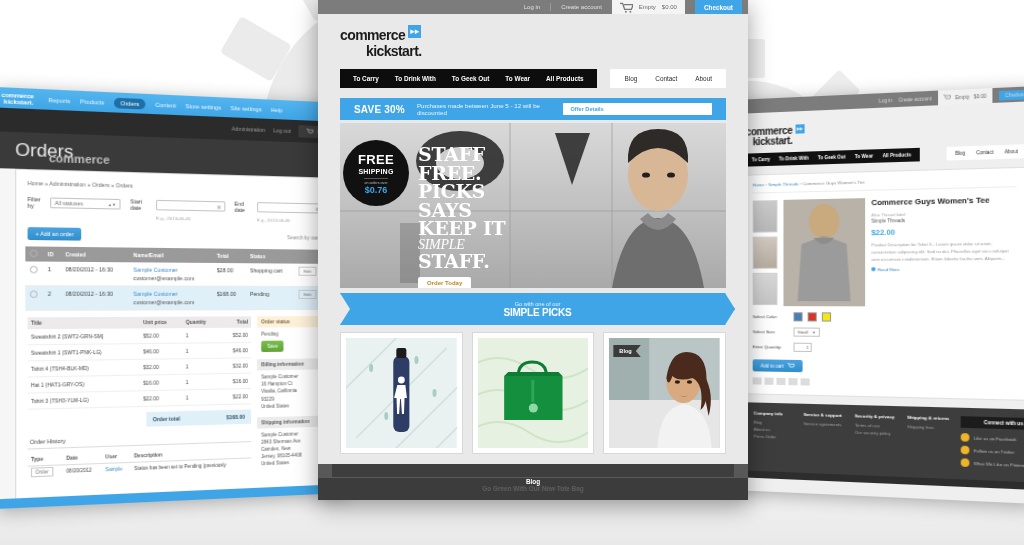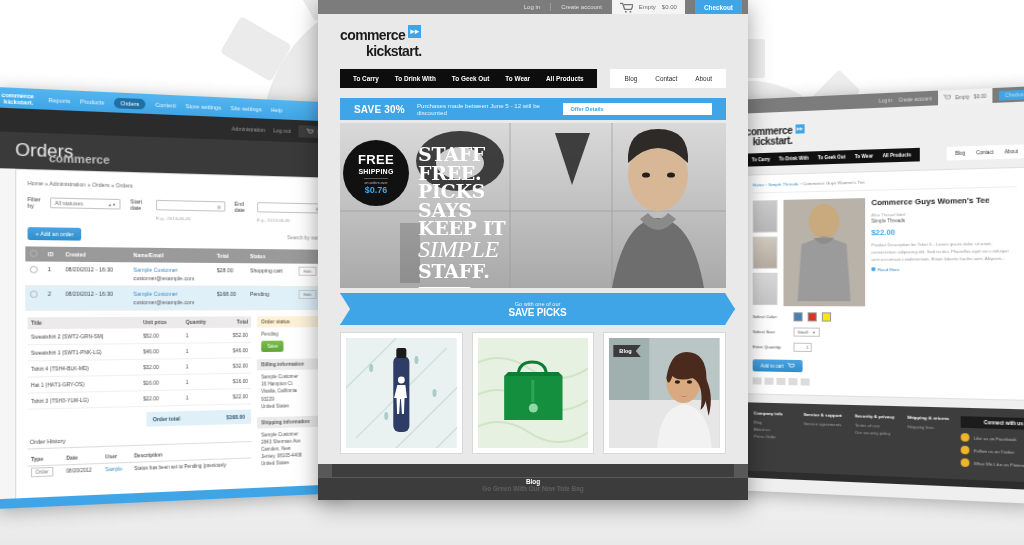--- a/index.html
+++ b/index.html
@@ -168,21 +168,21 @@
   .hero-wrap{position:relative;margin:3px 22px 0;height:165px;overflow:hidden;background:#8d8d8d;}
   .hero-photo{position:absolute;inset:0;}
   .free-ship{position:absolute;left:3px;top:17px;width:66px;height:66px;border-radius:50%;
     background:#111;color:#fff;display:flex;flex-direction:column;align-items:center;justify-content:center;z-index:4;}
   .free-ship .a{font-size:13px;font-weight:700;letter-spacing:.3px;}
   .free-ship .b{font-size:7px;font-weight:700;letter-spacing:.2px;margin-top:1px;}
   .free-ship .c{font-size:3.6px;color:#bdbdbd;margin-top:3px;border-top:1px solid #555;padding-top:2px;}
   .free-ship .d{font-size:9px;font-weight:700;color:#3fa5e6;}
   .hero-copy{position:absolute;left:78px;top:22px;z-index:3;}
   .hero-copy .hl{color:#fff;font-size:19px;font-weight:700;line-height:.98;letter-spacing:-.3px;font-family:"DejaVu Serif",serif;}
-  .hero-copy .hl.script{font-family:"Liberation Serif",serif;font-style:italic;font-weight:400;font-size:24px;}
+  .hero-copy .hl.script{font-family:"Liberation Serif",serif;font-style:italic;font-weight:400;font-size:14px;}
   .order-today{display:inline-block;margin-top:7px;background:#fff;color:#b58b26;font-size:6px;
     font-weight:700;padding:3px 9px;border-radius:2px;}
   .chevs{display:flex;margin:5px 22px 0;height:32px;}
   .chev{flex:1;position:relative;background:#fff;border:1px solid #dcdcdc;
     display:flex;flex-direction:column;align-items:center;justify-content:center;margin-right:-9px;
     clip-path:polygon(0 0, calc(100% - 10px) 0, 100% 50%, calc(100% - 10px) 100%, 0 100%, 10px 50%);}
   .chev.first{clip-path:polygon(0 0, calc(100% - 10px) 0, 100% 50%, calc(100% - 10px) 100%, 0 100%, 10px 50%);}
   .chev.active{background:#3fa5e6;border-color:#3fa5e6;z-index:2;}
   .chev .t{font-size:5.6px;color:#6b6b6b;}
   .chev .b{font-size:10px;font-weight:700;color:#1b1b1b;letter-spacing:-.2px;}
@@ -656,21 +656,21 @@
       <div class="hl">KEEP IT</div>
       <div class="hl script">SIMPLE</div>
       <div class="hl">STAFF.</div>
       <span class="order-today">Order Today</span>
     </div>
   </div>
 
   <div class="chevs">
     <div class="chev active">
       <span class="t">Go with one of our</span>
-      <span class="b">SAVE PICKS</span>
+      <span class="b">SIMPLE PICKS</span>
     </div>
   </div>
 
   <div class="cards">
     <div class="card">
       <div class="card-img">
         <svg width="100%" height="110" viewBox="0 0 110 110" preserveAspectRatio="none">
           <rect width="110" height="110" fill="#e9f2f0"></rect>
           <g stroke="#cfe2de" stroke-width="1.6">
             <line x1="-20" y1="20" x2="40" y2="-40"></line>

